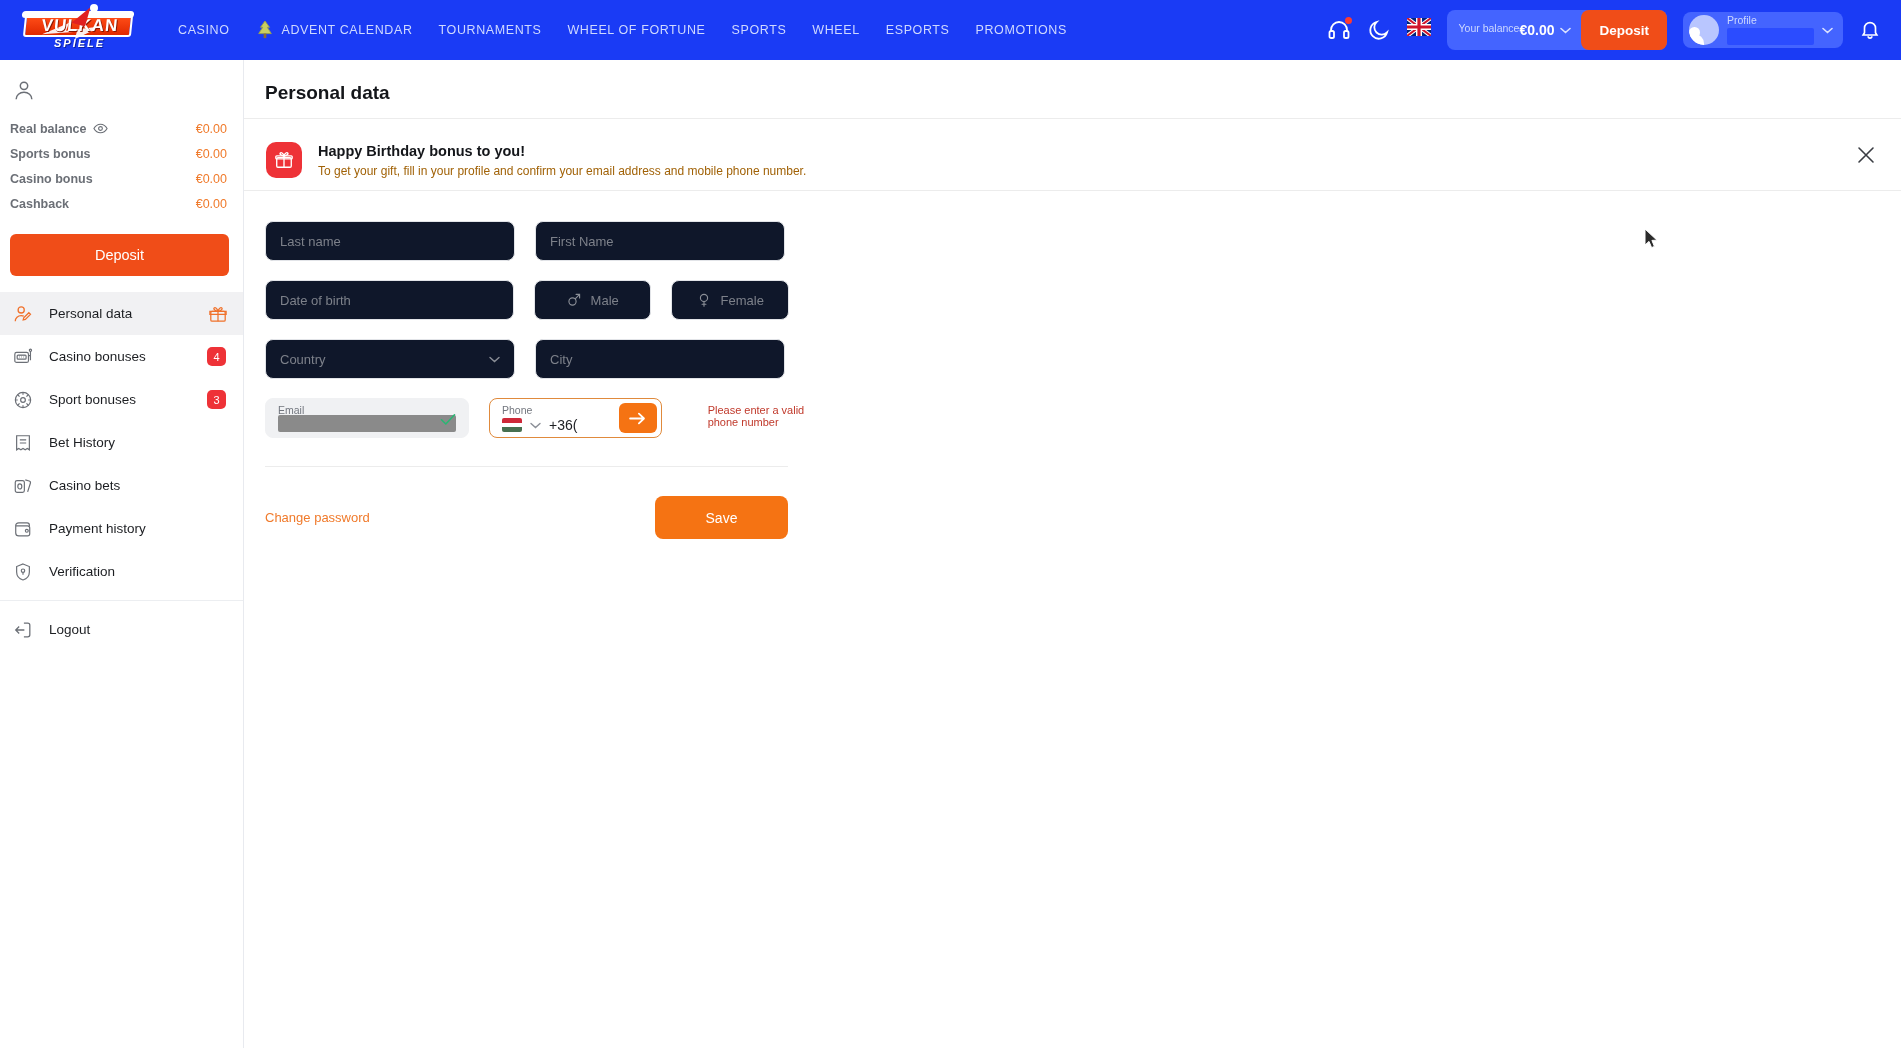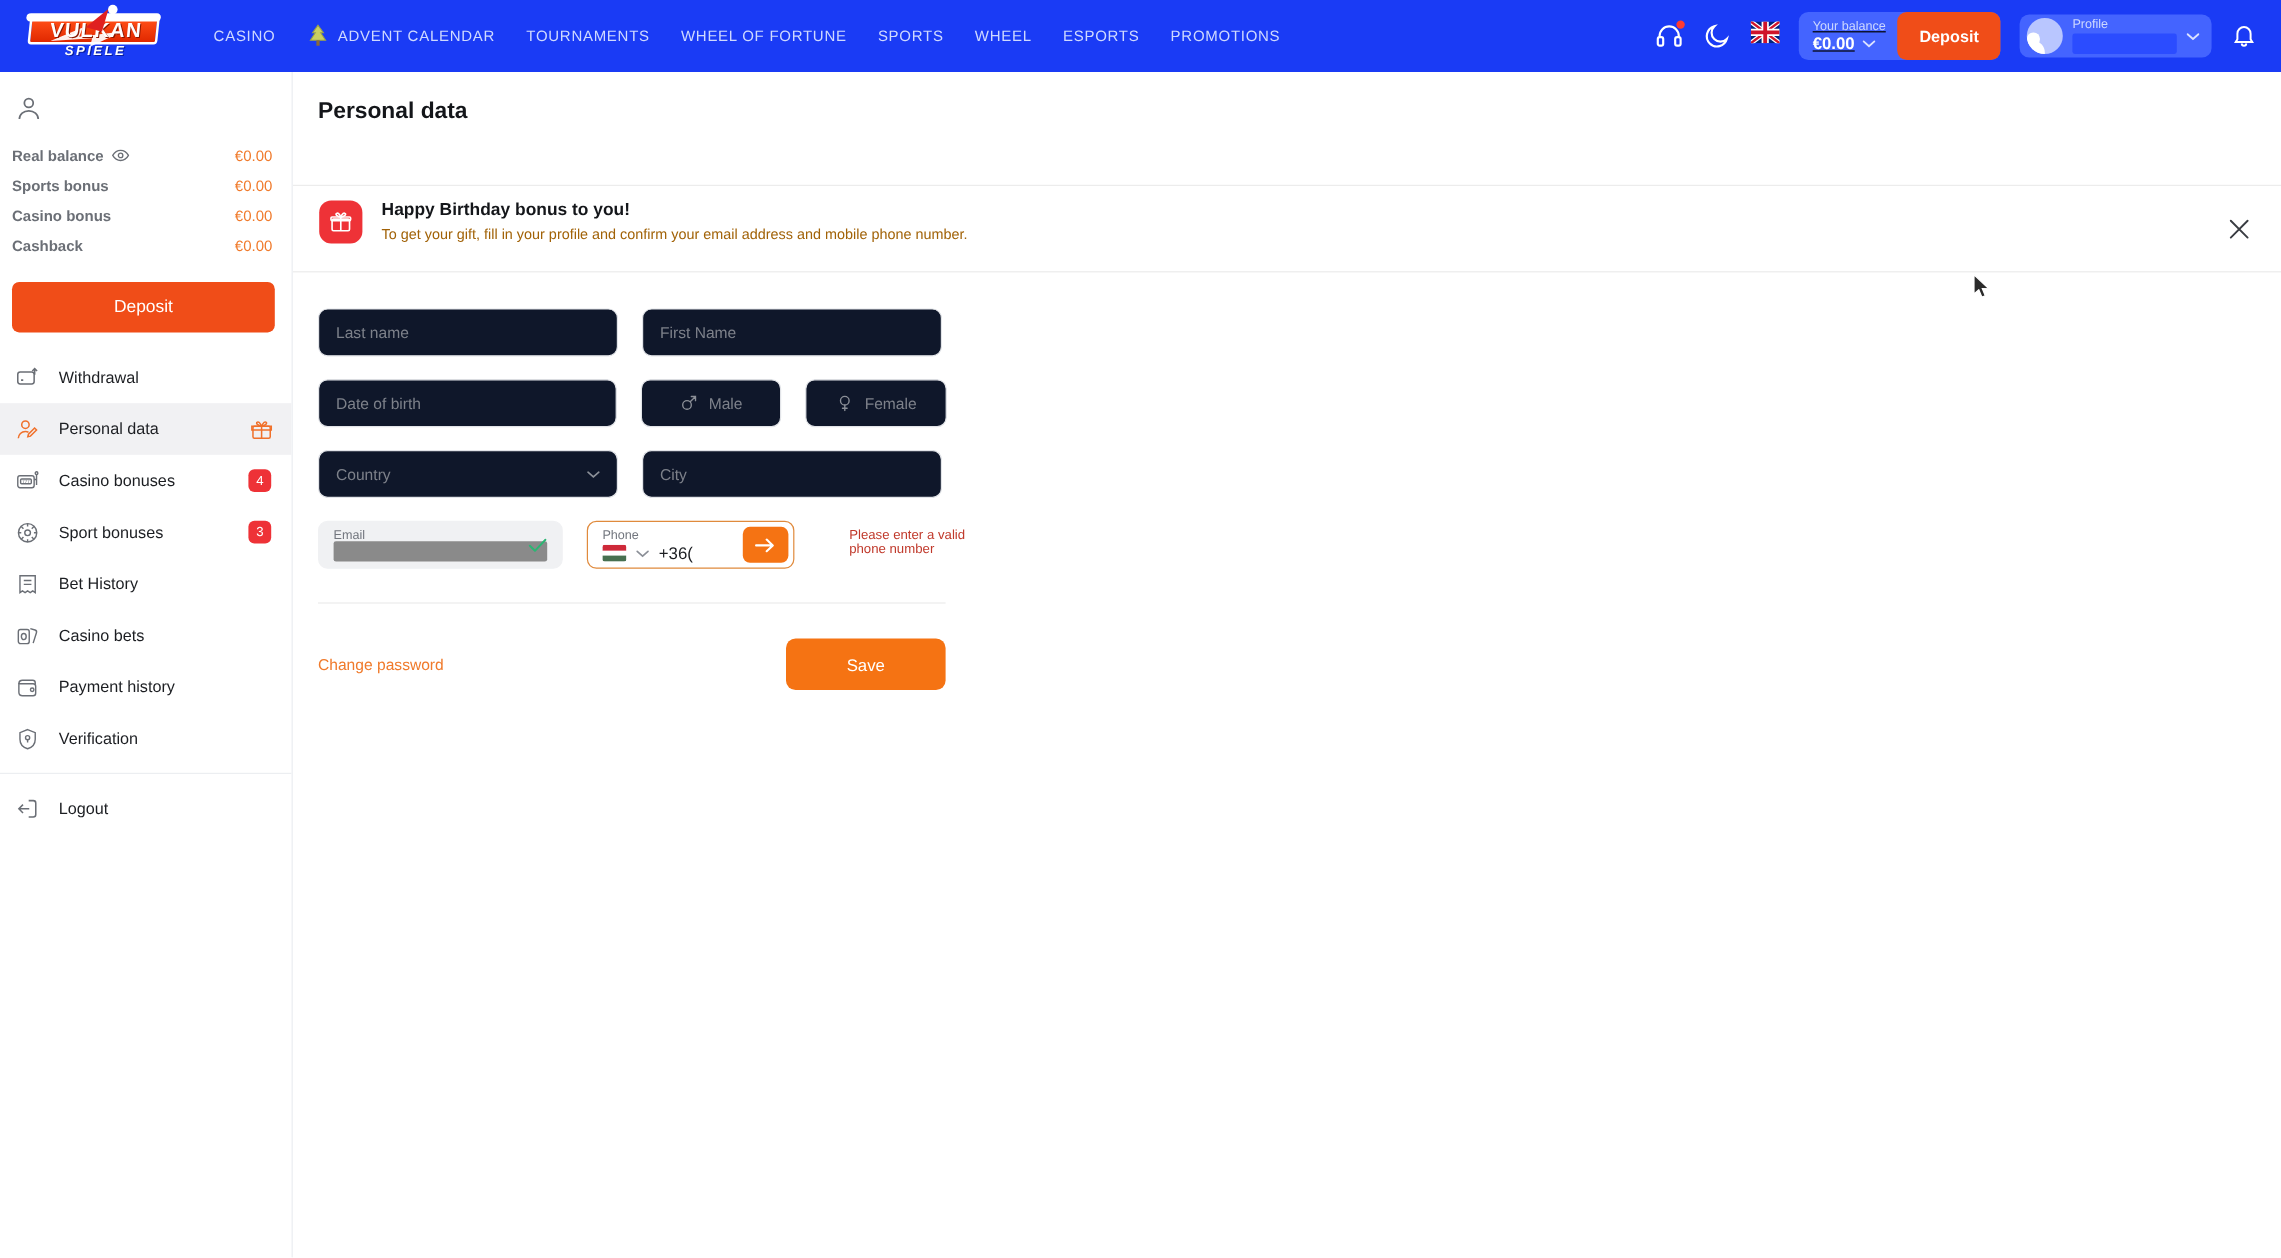--- a/index.html
+++ b/index.html
@@ -103,21 +103,21 @@
   }
   .balance-pill {
     background: #4464ff;
     border-radius: 8px;
     height: 40px;
     display: flex; align-items: center;
     padding-left: 12px;
     gap: 10px;
     cursor: pointer;
   }
-  .balance-texts { display: flex; flex-direction: column; line-height: 1.15; text-decoration: underline; }
+  .balance-texts { display: flex; flex-direction: row; line-height: 1.15; }
   .balance-label { font-size: 10.5px; color: #cdd8ff; }
   .balance-amount-row { display: flex; align-items: center; gap: 6px; }
   .balance-amount { font-size: 14px; font-weight: bold; color: #ffffff; }
   .chev-w { width: 11px; height: 7px; }
   .deposit-top {
     background: #F04D18;
     color: #fff;
     border: none;
     height: 40px;
     padding: 0 18px;
@@ -217,24 +217,23 @@
     font-size: 19px;
     font-weight: bold;
     color: #14161a;
     padding: 22px 0 0 21px;
     height: 58px;
   }
   .banner {
     border-top: 1px solid #ececec;
     border-bottom: 1px solid #ececec;
     min-height: 73px;
-    display: flex; align-items: flex-start;
+    display: flex; align-items: flex-end;
     padding: 12px 18px 12px 22px;
     position: relative;
-    margin-top: 36px;
   }
   .gift-box {
     width: 36px; height: 36px;
     border-radius: 10px;
     background: #EE3237;
     display: flex; align-items: center; justify-content: center;
     flex: none;
     margin-right: 16px;
   }
   .banner-txt { display: flex; flex-direction: column; gap: 5px; }
@@ -470,30 +469,20 @@
       <div class="sb-row">
         <span class="lbl">Cashback</span>
         <span class="val">€0.00</span>
       </div>
     </div>
 
     <button class="deposit-btn">Deposit</button>
 
     <div class="menu">
 
-      <div class="menu-item">
-        <span class="m-icon">
-          <svg viewBox="0 0 22 20" width="20" height="19" fill="none" stroke="#6b6f76" stroke-width="1.4">
-            <rect x="2" y="5" width="15" height="11" rx="2.2"></rect>
-            <path d="M5 12.5h4" stroke-dasharray="2 2"></path>
-            <path d="M17.5 7.5V2 M15.3 4.2L17.5 2l2.2 2.2"></path>
-          </svg>
-        </span>
-        <span class="m-label">Withdrawal</span>
-      </div>
 
       <div class="menu-item active">
         <span class="m-icon">
           <svg viewBox="0 0 22 22" width="20" height="20" fill="none" stroke="#F0712B" stroke-width="1.4">
             <circle cx="9" cy="6.5" r="3.4"></circle>
             <path d="M2.5 19c0-3.6 2.9-6.2 6.5-6.2 1 0 2 .2 2.8.6"></path>
             <path d="M19.2 11.4l-5.6 5.6-2.4.6.6-2.4 5.6-5.6z"></path>
           </svg>
         </span>
         <span class="m-label">Personal data</span>

